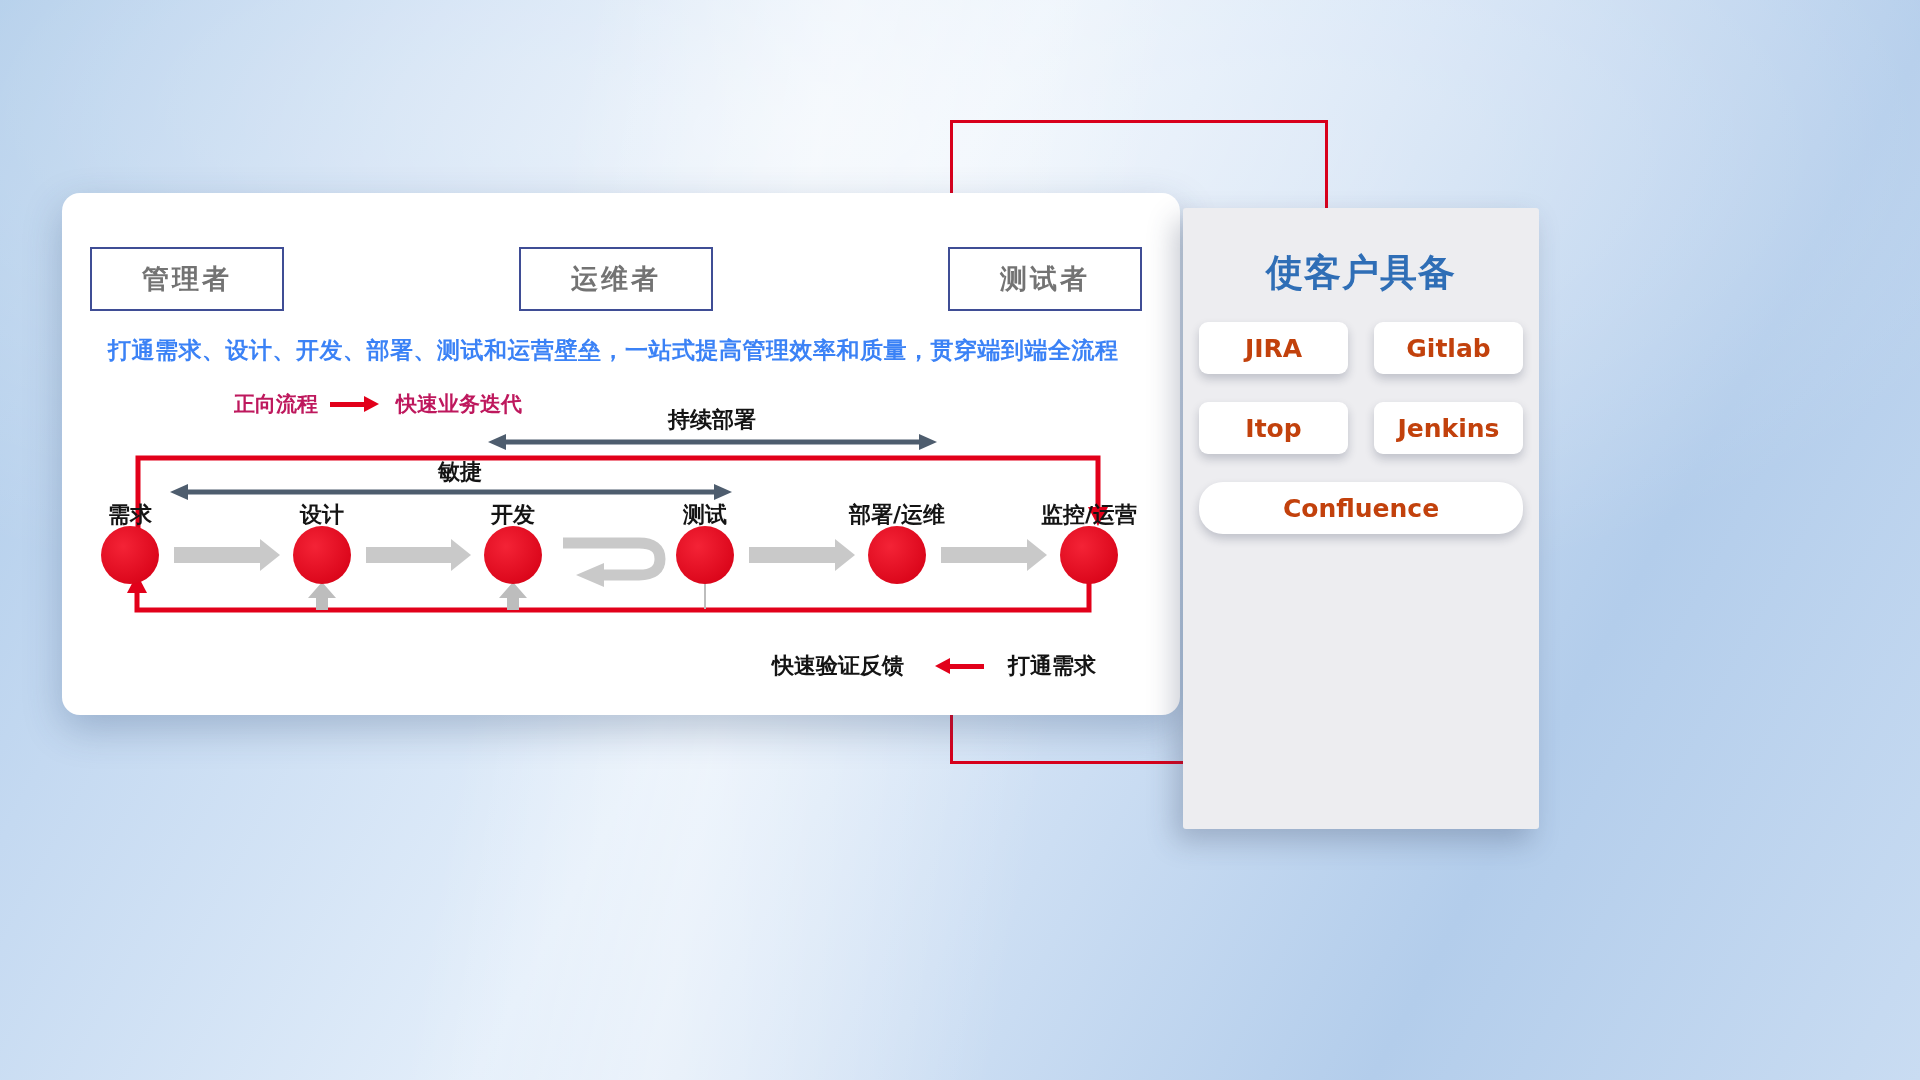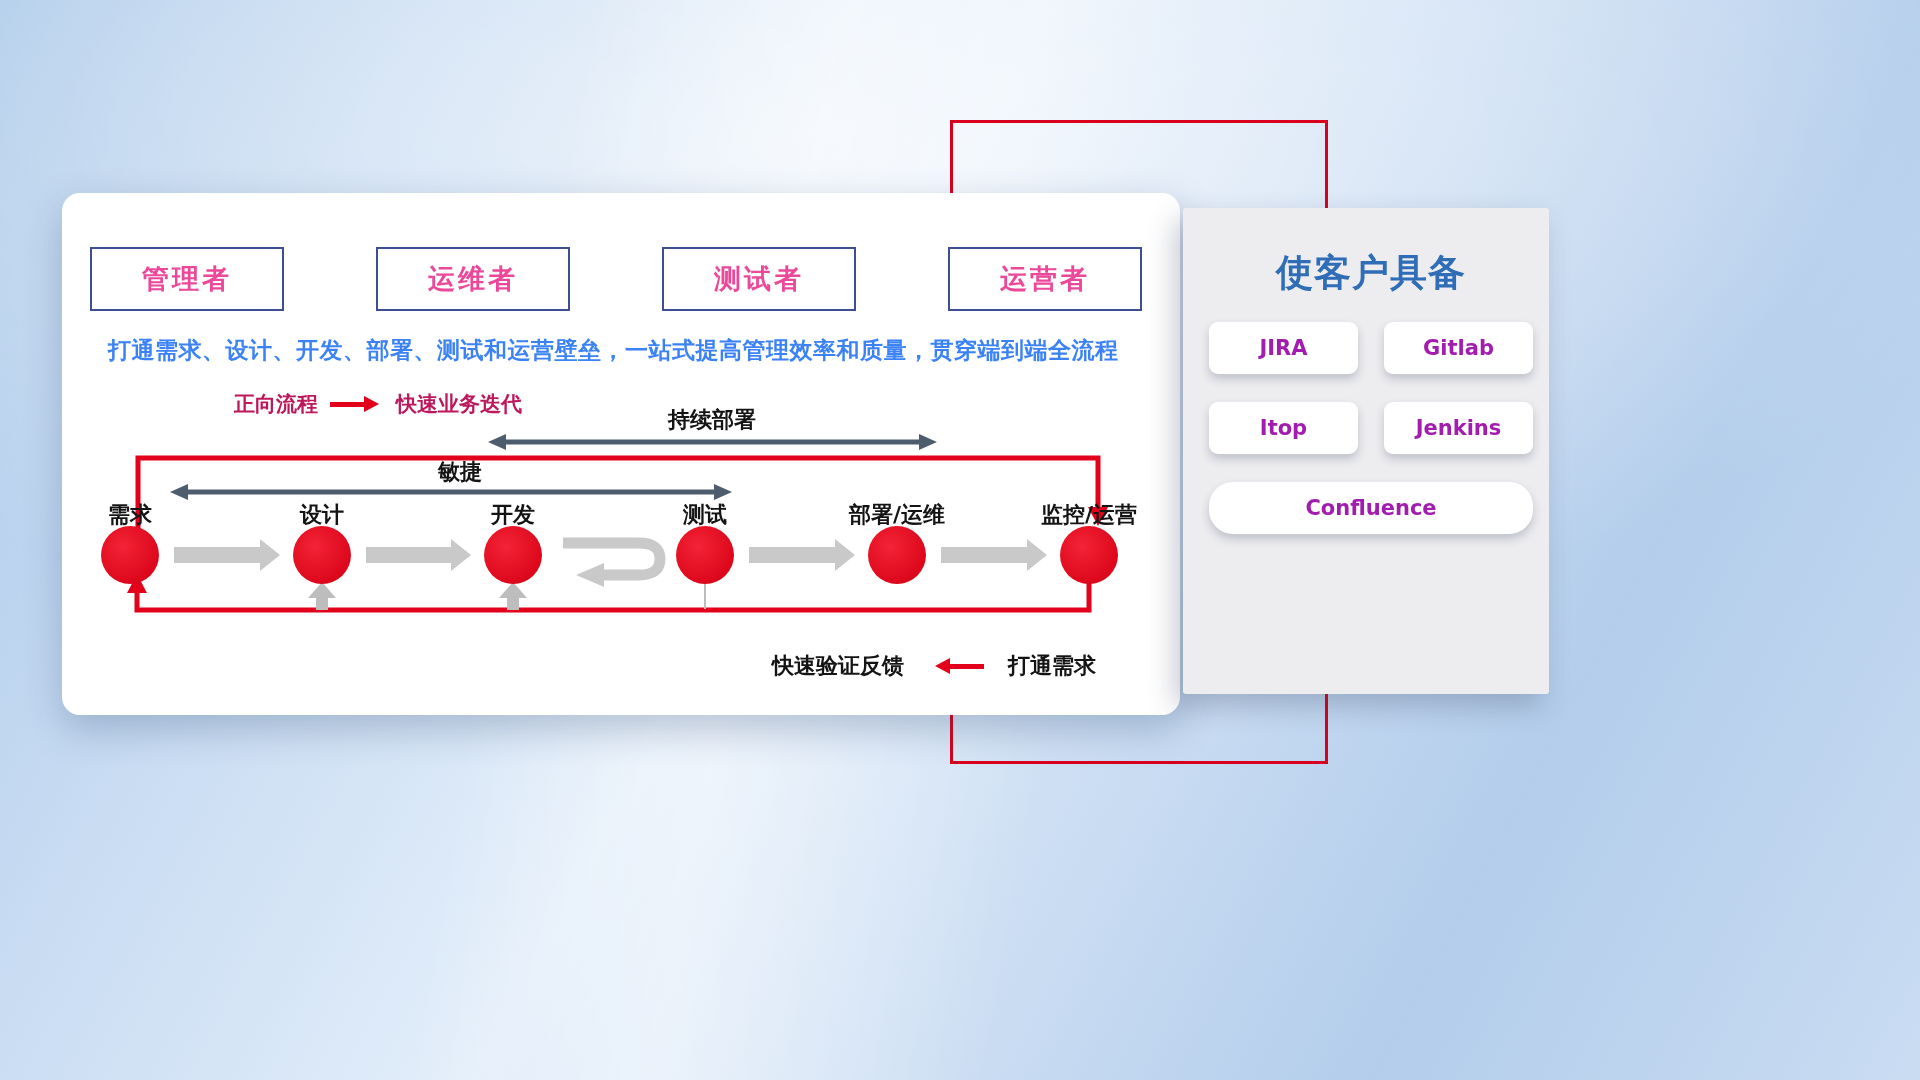--- a/index.html
+++ b/index.html
@@ -15,65 +15,62 @@
 
   .red-frame{position:absolute;left:950px;top:120px;width:372px;height:638px;border:3px solid #d8001c;}
 
   .card{
     position:absolute;left:62px;top:193px;width:1118px;height:522px;background:#ffffff;
     border-radius:18px;box-shadow:0 14px 38px rgba(40,70,110,.28);
   }
 
   .roles-row{position:absolute;left:28px;right:38px;top:54px;display:flex;justify-content:space-between;}
   .role-box{width:190px;height:60px;border:2px solid #3f4d95;background:#fff;display:flex;align-items:center;justify-content:center;}
-  .role-box span{font-size:27px;font-weight:700;color:#ec4899;letter-spacing:3px;}
+  .role-box span{font-size:27px;font-weight:700;color:#737373;letter-spacing:3px;}
 
   .subtitle{position:absolute;left:46px;top:142px;width:1050px;font-size:23px;font-weight:700;color:#3b82f6;letter-spacing:.5px;}
 
   .legend-forward{position:absolute;left:172px;top:197px;display:flex;align-items:center;gap:12px;font-size:21px;font-weight:700;color:#be185d;}
   .arrow-red-right{position:relative;width:42px;height:5px;background:#e2001a;margin-right:12px;}
   .arrow-red-right::after{content:"";position:absolute;right:-15px;top:50%;transform:translateY(-50%);border:8px solid transparent;border-left:15px solid #e2001a;}
 
   .legend-feedback{position:absolute;left:710px;top:458px;display:flex;align-items:center;gap:24px;font-size:22px;font-weight:700;color:#141414;}
   .arrow-red-left{position:relative;width:42px;height:5px;background:#e2001a;margin-left:14px;}
   .arrow-red-left::before{content:"";position:absolute;left:-15px;top:50%;transform:translateY(-50%);border:8px solid transparent;border-right:15px solid #e2001a;}
 
   .diagram{position:absolute;left:0;top:0;}
   .diagram text{font-family:"DejaVu Sans","Liberation Sans",sans-serif;}
 
   .side-panel{
-    position:absolute;left:1183px;top:208px;width:356px;height:486px;background:#ededf0;
-    border-radius:3px;box-shadow:-8px 12px 28px rgba(50,60,90,.28);padding-left:10px;
+    position:absolute;left:1183px;top:208px;width:356px;height:621px;background:#ededf0;
+    border-radius:3px;box-shadow:-8px 12px 28px rgba(50,60,90,.28);
   }
   .panel-title{margin-top:28px;text-align:center;color:#2f6eb6;font-weight:700;font-size:37px;line-height:2;letter-spacing:1px;}
   .tools{margin:12px 16px 0 16px;display:grid;grid-template-columns:1fr 1fr;gap:28px 26px;}
-  .tool-btn{height:52px;background:#fff;border-radius:9px;box-shadow:0 5px 10px rgba(30,40,70,.22);display:flex;align-items:center;justify-content:center;font-size:21px;font-weight:700;color:#a21caf;}
+  .tool-btn{height:52px;background:#fff;border-radius:9px;box-shadow:0 5px 10px rgba(30,40,70,.22);display:flex;align-items:center;justify-content:center;font-size:25px;font-weight:700;color:#c2410c;}
   .tool-btn.wide{grid-column:1 / span 2;border-radius:24px;}
 </style>
 </head>
 <body>
 
 <div class="stage">
 
   <div class="red-frame"></div>
 
   <div class="card">
 
     <div class="roles-row">
       <div class="role-box">
           <span>管理者</span>
         </div>
       <div class="role-box">
           <span>运维者</span>
         </div>
       <div class="role-box">
           <span>测试者</span>
-        </div>
-      <div class="role-box">
-          <span>运营者</span>
         </div>
     </div>
 
     <div class="subtitle">打通需求、设计、开发、部署、测试和运营壁垒，一站式提高管理效率和质量，贯穿端到端全流程</div>
 
     <div class="legend-forward">
       <span>正向流程</span>
       <span class="arrow-red-right"></span>
       <span>快速业务迭代</span>
     </div>

